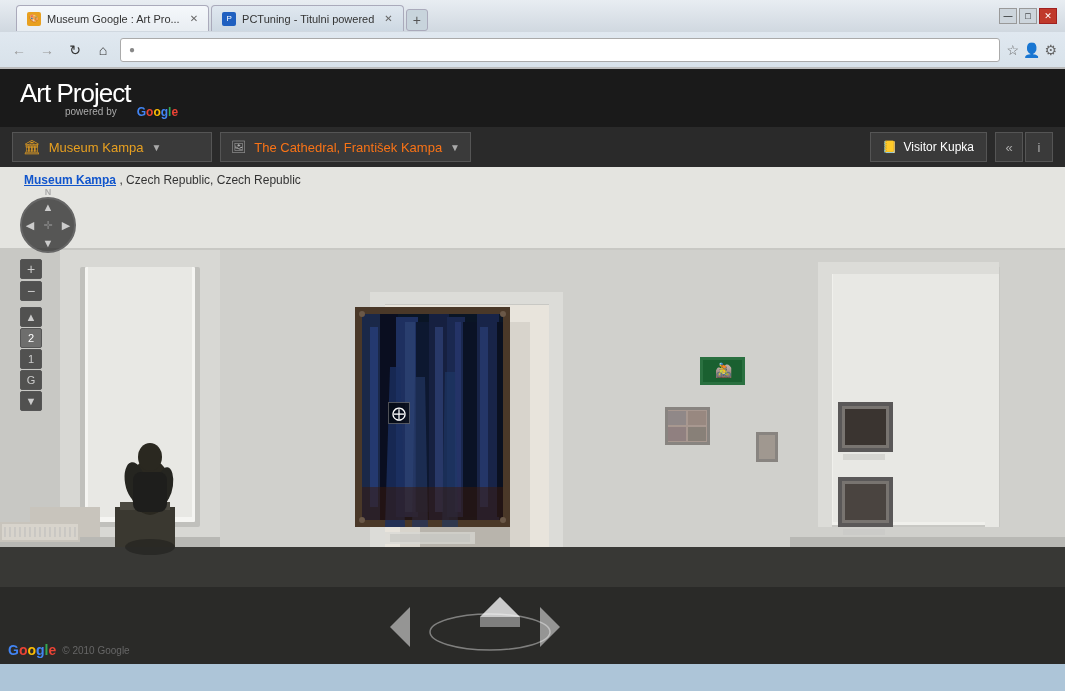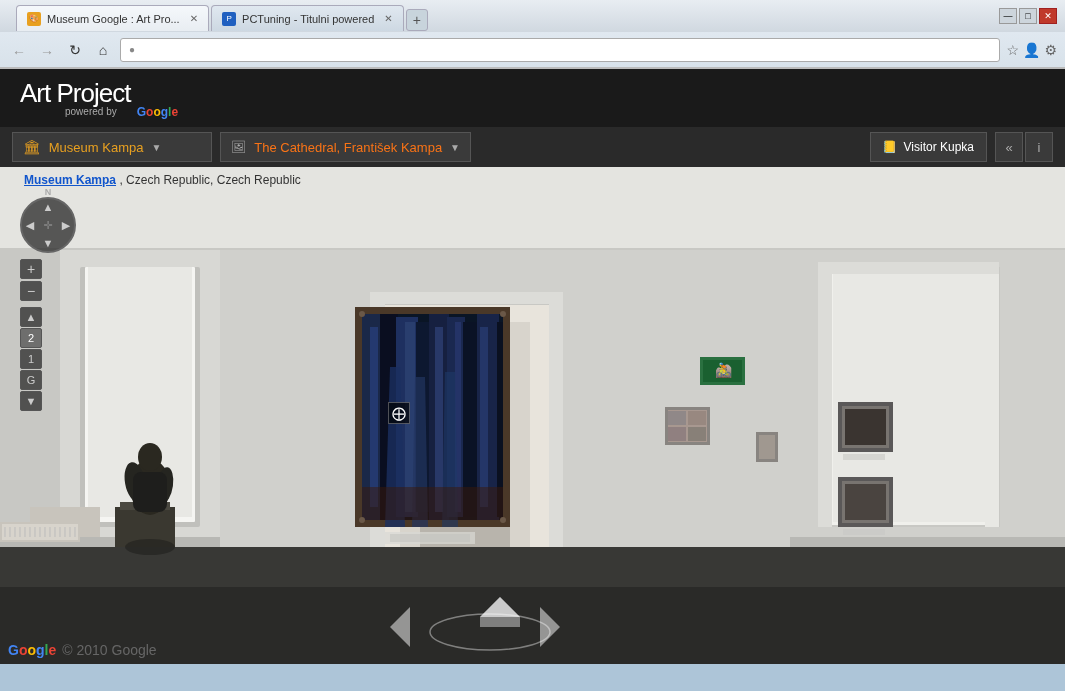--- a/index.html
+++ b/index.html
@@ -256,21 +256,21 @@
     
     .google-branding {
       position: absolute;
       bottom: 6px; left: 8px;
       display: flex; align-items: center; gap: 6px;
       z-index: 10;
     }
     .g-logo-small {
       font-size: 14px; font-weight: bold;
     }
-    .copyright { font-size: 14px; color: #666; }
+    .copyright { font-size: 10px; color: #666; }
     .zoom-crosshair {
       width: 22px; height: 22px;
       background: rgba(0,0,0,0.7);
       display: flex; align-items: center; justify-content: center;
       color: white; font-size: 14px; cursor: pointer;
       border: 1px solid rgba(255,255,255,0.3);
     }
   </style>
 </head>
 <body>

